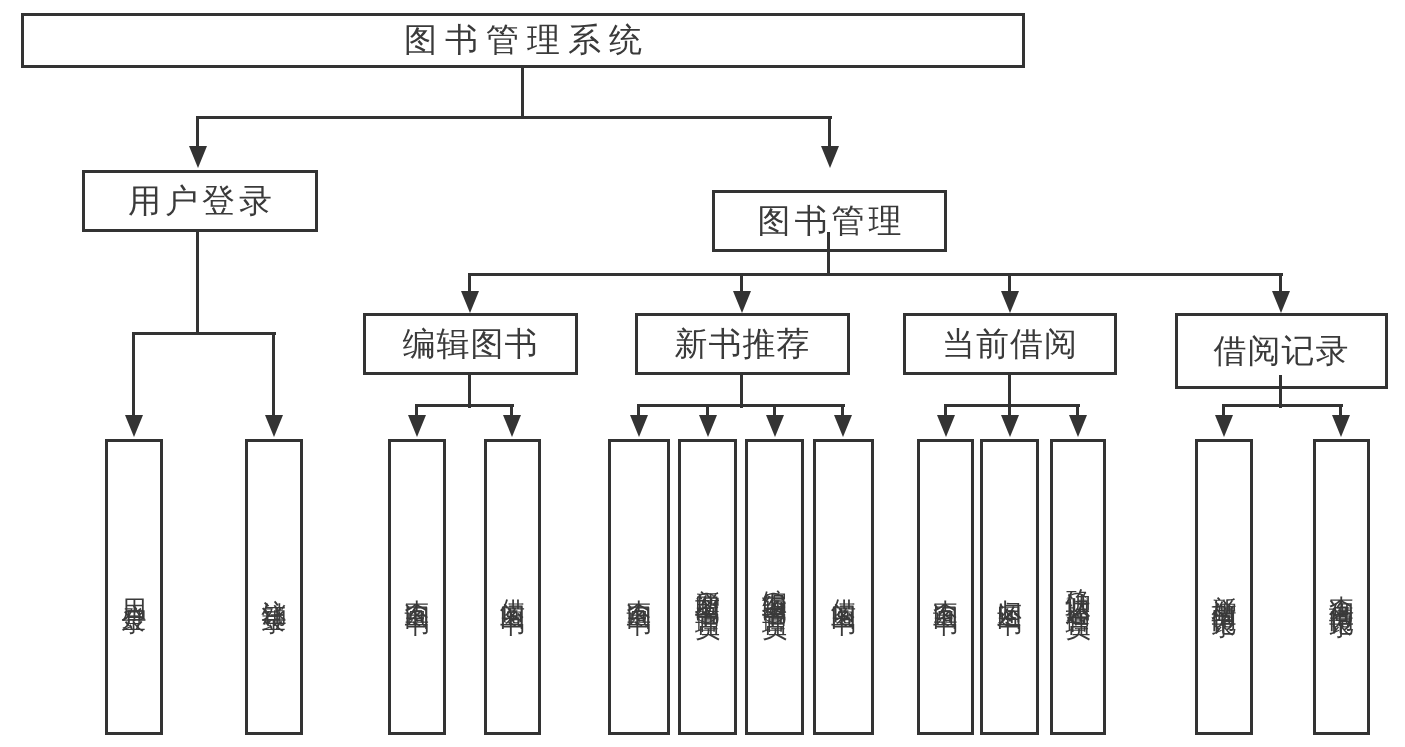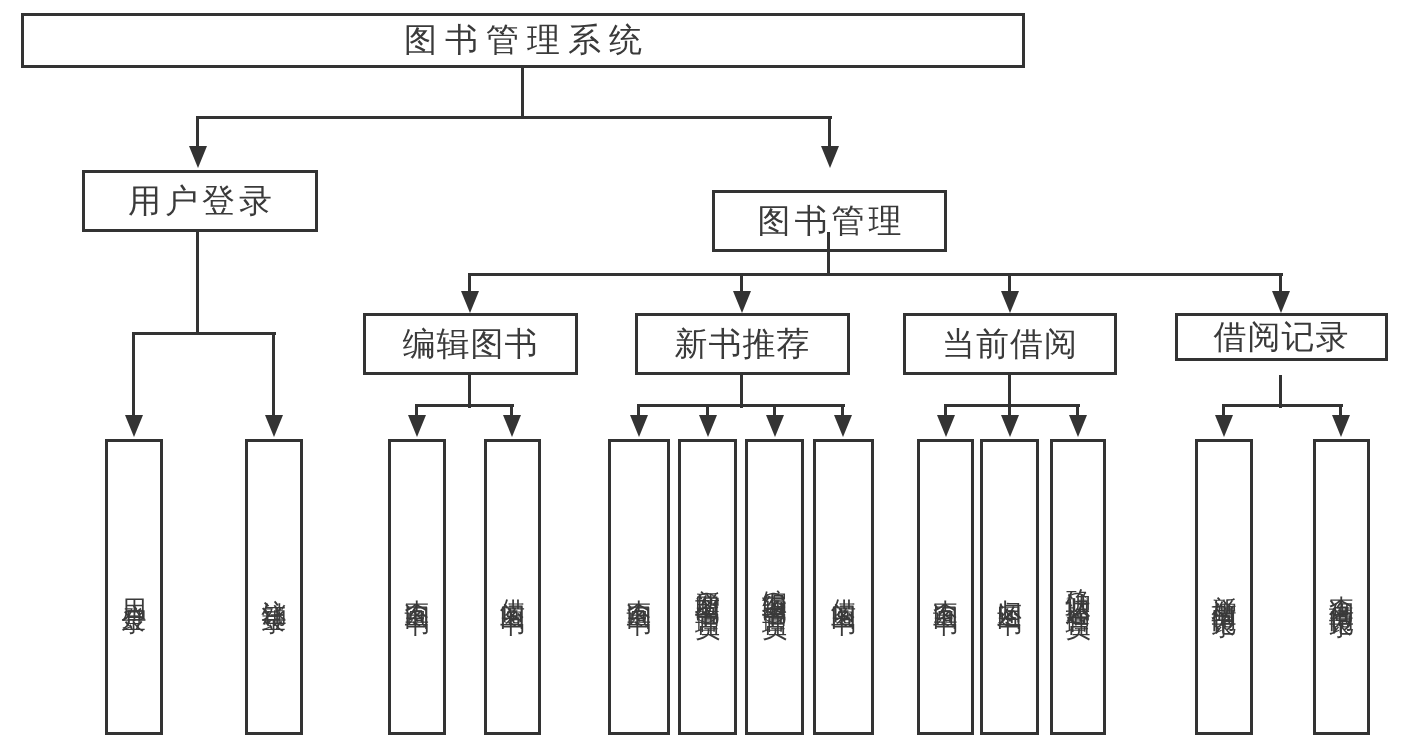--- a/index.html
+++ b/index.html
@@ -86,21 +86,21 @@
   <div class="vline" style="left:740px;top:275px;height:18px;"></div>
   <div class="arrow" style="left:733px;top:291px;"></div>
   <div class="vline" style="left:1008px;top:275px;height:18px;"></div>
   <div class="arrow" style="left:1001px;top:291px;"></div>
   <div class="vline" style="left:1279px;top:275px;height:18px;"></div>
   <div class="arrow" style="left:1272px;top:291px;"></div>
 
   <div class="box l3" style="left:363px;top:313px;width:215px;height:62px;">编辑图书</div>
   <div class="box l3" style="left:635px;top:313px;width:215px;height:62px;">新书推荐</div>
   <div class="box l3" style="left:903px;top:313px;width:214px;height:62px;">当前借阅</div>
-  <div class="box l3" style="left:1175px;top:313px;width:213px;height:48px;">借阅记录</div>
+  <div class="box l3" style="left:1175px;top:313px;width:213px;height:76px;">借阅记录</div>
 
   <div class="vline" style="left:468px;top:375px;height:33px;"></div>
   <div class="hline" style="left:415px;top:404px;width:99px;"></div>
   <div class="vline" style="left:415px;top:406px;height:11px;"></div>
   <div class="arrow" style="left:408px;top:415px;"></div>
   <div class="vline" style="left:510px;top:406px;height:11px;"></div>
   <div class="arrow" style="left:503px;top:415px;"></div>
 
   <div class="vline" style="left:740px;top:375px;height:33px;"></div>
   <div class="hline" style="left:637px;top:404px;width:208px;"></div>

